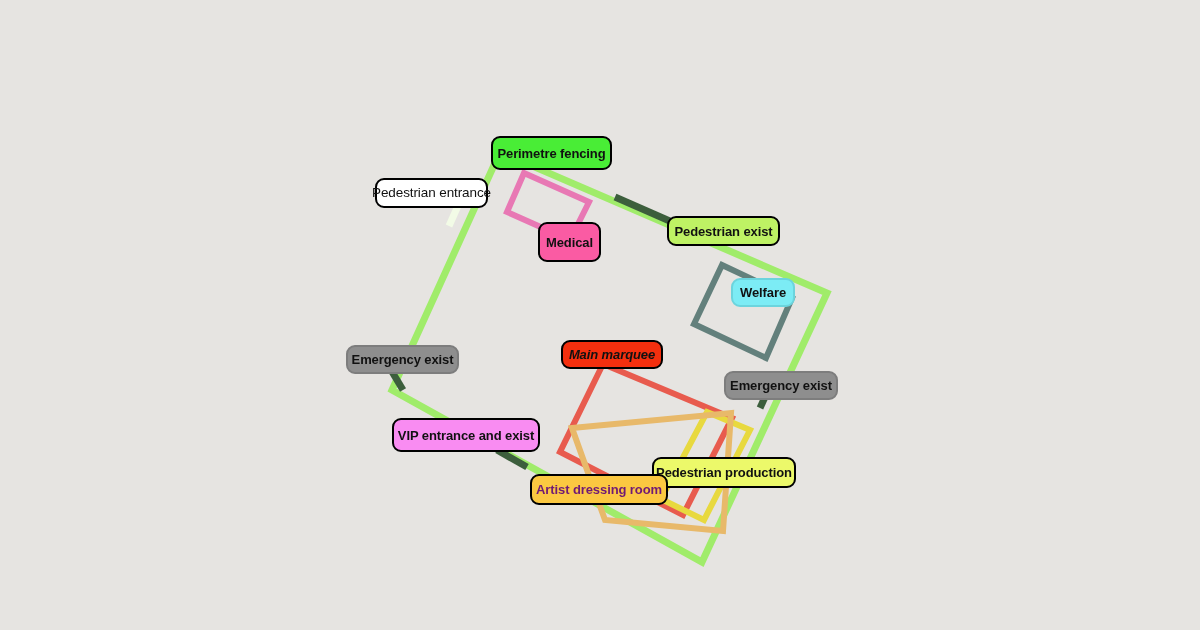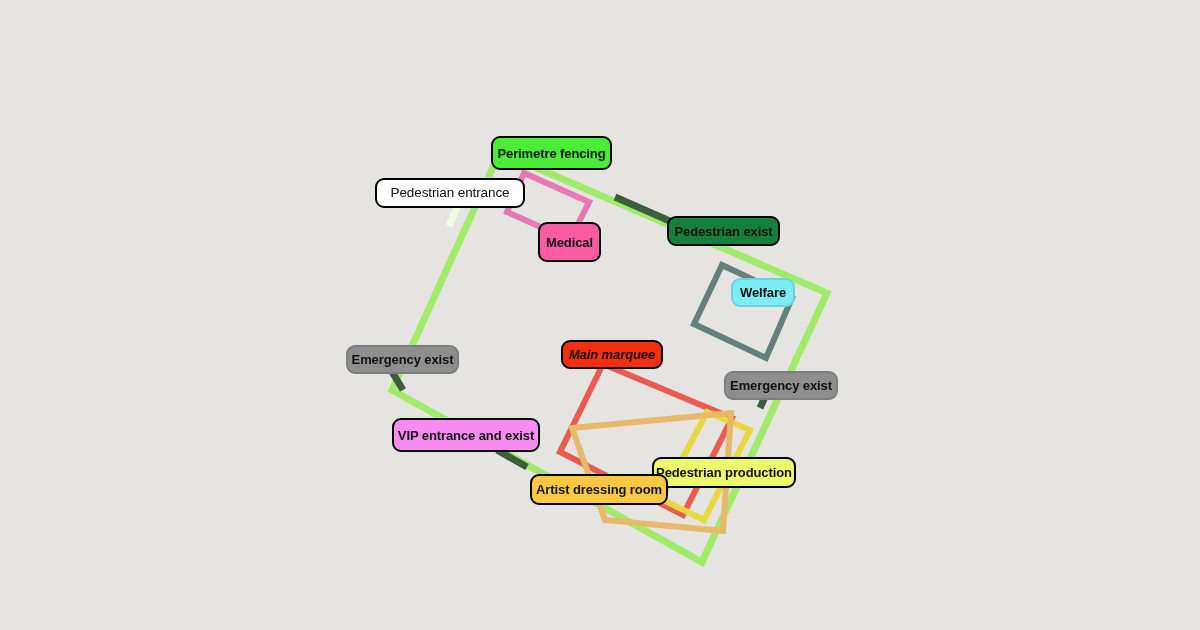--- a/index.html
+++ b/index.html
@@ -65,44 +65,44 @@
       <polygon points="524,173 589,202 570,240 507,212" fill="none" stroke="#e878b4" stroke-width="6" stroke-linejoin="miter" stroke-linecap="butt"></polygon>
       <polygon points="722,265 792,298 766,358 694,324" fill="none" stroke="#63807c" stroke-width="6" stroke-linejoin="miter" stroke-linecap="butt"></polygon>
       <polygon points="603,364 732,418 683,515 560,452" fill="none" stroke="#e85b4e" stroke-width="6" stroke-linejoin="miter" stroke-linecap="butt"></polygon>
       <polygon points="707,412 750,430 704,520 661,499" fill="none" stroke="#e8d93f" stroke-width="6" stroke-linejoin="miter" stroke-linecap="butt"></polygon>
       <polygon points="572,428 731,413 723,531 605,520" fill="none" stroke="#e8b96a" stroke-width="6" stroke-linejoin="miter" stroke-linecap="butt"></polygon>
     </svg>
   <div id="label-layer">
       <div class="map-label" style="left: 455px; top: 136px; width: 121px; height: 34px; background: rgb(73, 237, 54); border-color: rgb(0, 0, 0); color: rgb(17, 17, 17); margin-left: 36px;">
         <span>Perimetre fencing</span>
       </div>
-      <div class="map-label plain" style="left: 375px; top: 178px; width: 150px; height: 30px; background: rgb(255, 255, 255); border-color: rgb(0, 0, 0); color: rgb(17, 17, 17);">
+      <div class="map-label plain" style="left: 375px; top: 178px; width: 113px; height: 30px; background: rgb(255, 255, 255); border-color: rgb(0, 0, 0); color: rgb(17, 17, 17);">
         <span>Pedestrian entrance</span>
       </div>
       <div class="map-label" style="left: 538px; top: 222px; width: 63px; height: 40px; background: rgb(250, 91, 163); border-color: rgb(0, 0, 0); color: rgb(17, 17, 17);">
         <span>Medical</span>
       </div>
-      <div class="map-label" style="left: 667px; top: 216px; width: 113px; height: 30px; background: #15803d; border-color: rgb(0, 0, 0); color: rgb(17, 17, 17);">
+      <div class="map-label" style="left: 667px; top: 216px; width: 113px; height: 30px; background: #bef264; border-color: rgb(0, 0, 0); color: rgb(17, 17, 17);">
         <span>Pedestrian exist</span>
       </div>
       <div class="map-label" style="left: 686px; top: 278px; width: 64px; height: 29px; background: rgb(124, 236, 245); border-color: rgb(108, 212, 221); color: rgb(17, 17, 17); margin-left: 45px;">
         <span>Welfare</span>
       </div>
       <div class="map-label" style="left: 346px; top: 345px; width: 113px; height: 29px; background: rgb(142, 142, 142); border-color: rgb(125, 125, 125); color: rgb(17, 17, 17);">
         <span>Emergency exist</span>
       </div>
       <div class="map-label" style="left: 561px; top: 340px; width: 102px; height: 29px; background: rgb(244, 47, 14); border-color: rgb(0, 0, 0); color: rgb(17, 17, 17); font-style: italic;">
         <span>Main marquee</span>
       </div>
       <div class="map-label" style="left: 724px; top: 371px; width: 114px; height: 29px; background: rgb(142, 142, 142); border-color: rgb(125, 125, 125); color: rgb(17, 17, 17);">
         <span>Emergency exist</span>
       </div>
       <div class="map-label" style="left: 392px; top: 418px; width: 148px; height: 34px; background: rgb(249, 140, 242); border-color: rgb(0, 0, 0); color: rgb(17, 17, 17);">
         <span>VIP entrance and exist</span>
       </div>
       <div class="map-label" style="left: 652px; top: 457px; width: 144px; height: 31px; background: rgb(236, 249, 106); border-color: rgb(0, 0, 0); color: rgb(17, 17, 17);">
         <span>Pedestrian production</span>
       </div>
-      <div class="map-label" style="left: 530px; top: 474px; width: 138px; height: 31px; background: rgb(251, 200, 65); border-color: rgb(0, 0, 0); color: #0f172a;">
+      <div class="map-label" style="left: 530px; top: 474px; width: 138px; height: 31px; background: rgb(251, 200, 65); border-color: rgb(0, 0, 0); color: #701a75;">
         <span>Artist dressing room</span>
       </div>
     </div>
 </div>
 
 </body></html>

